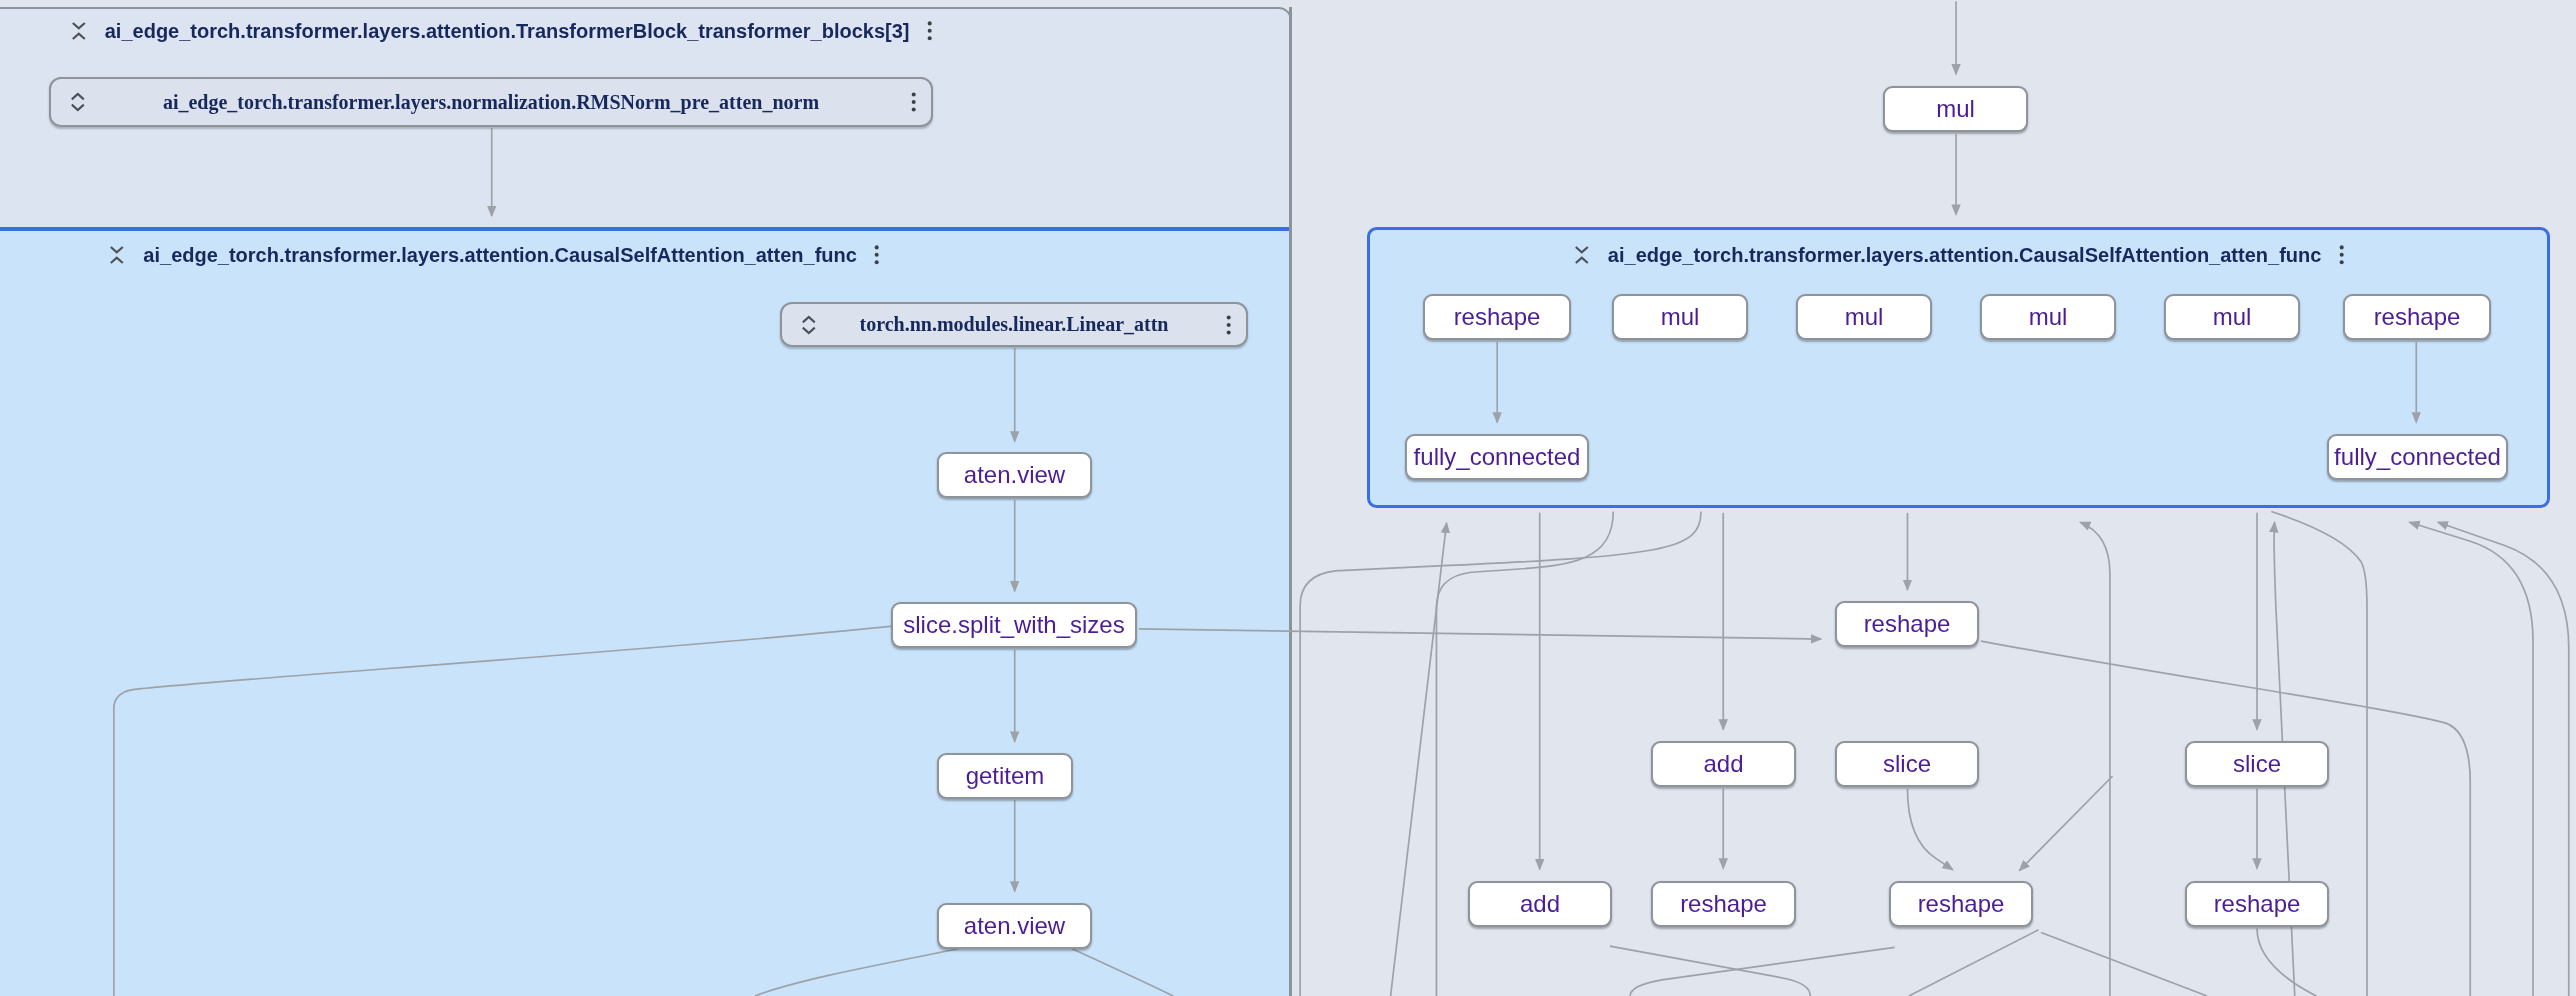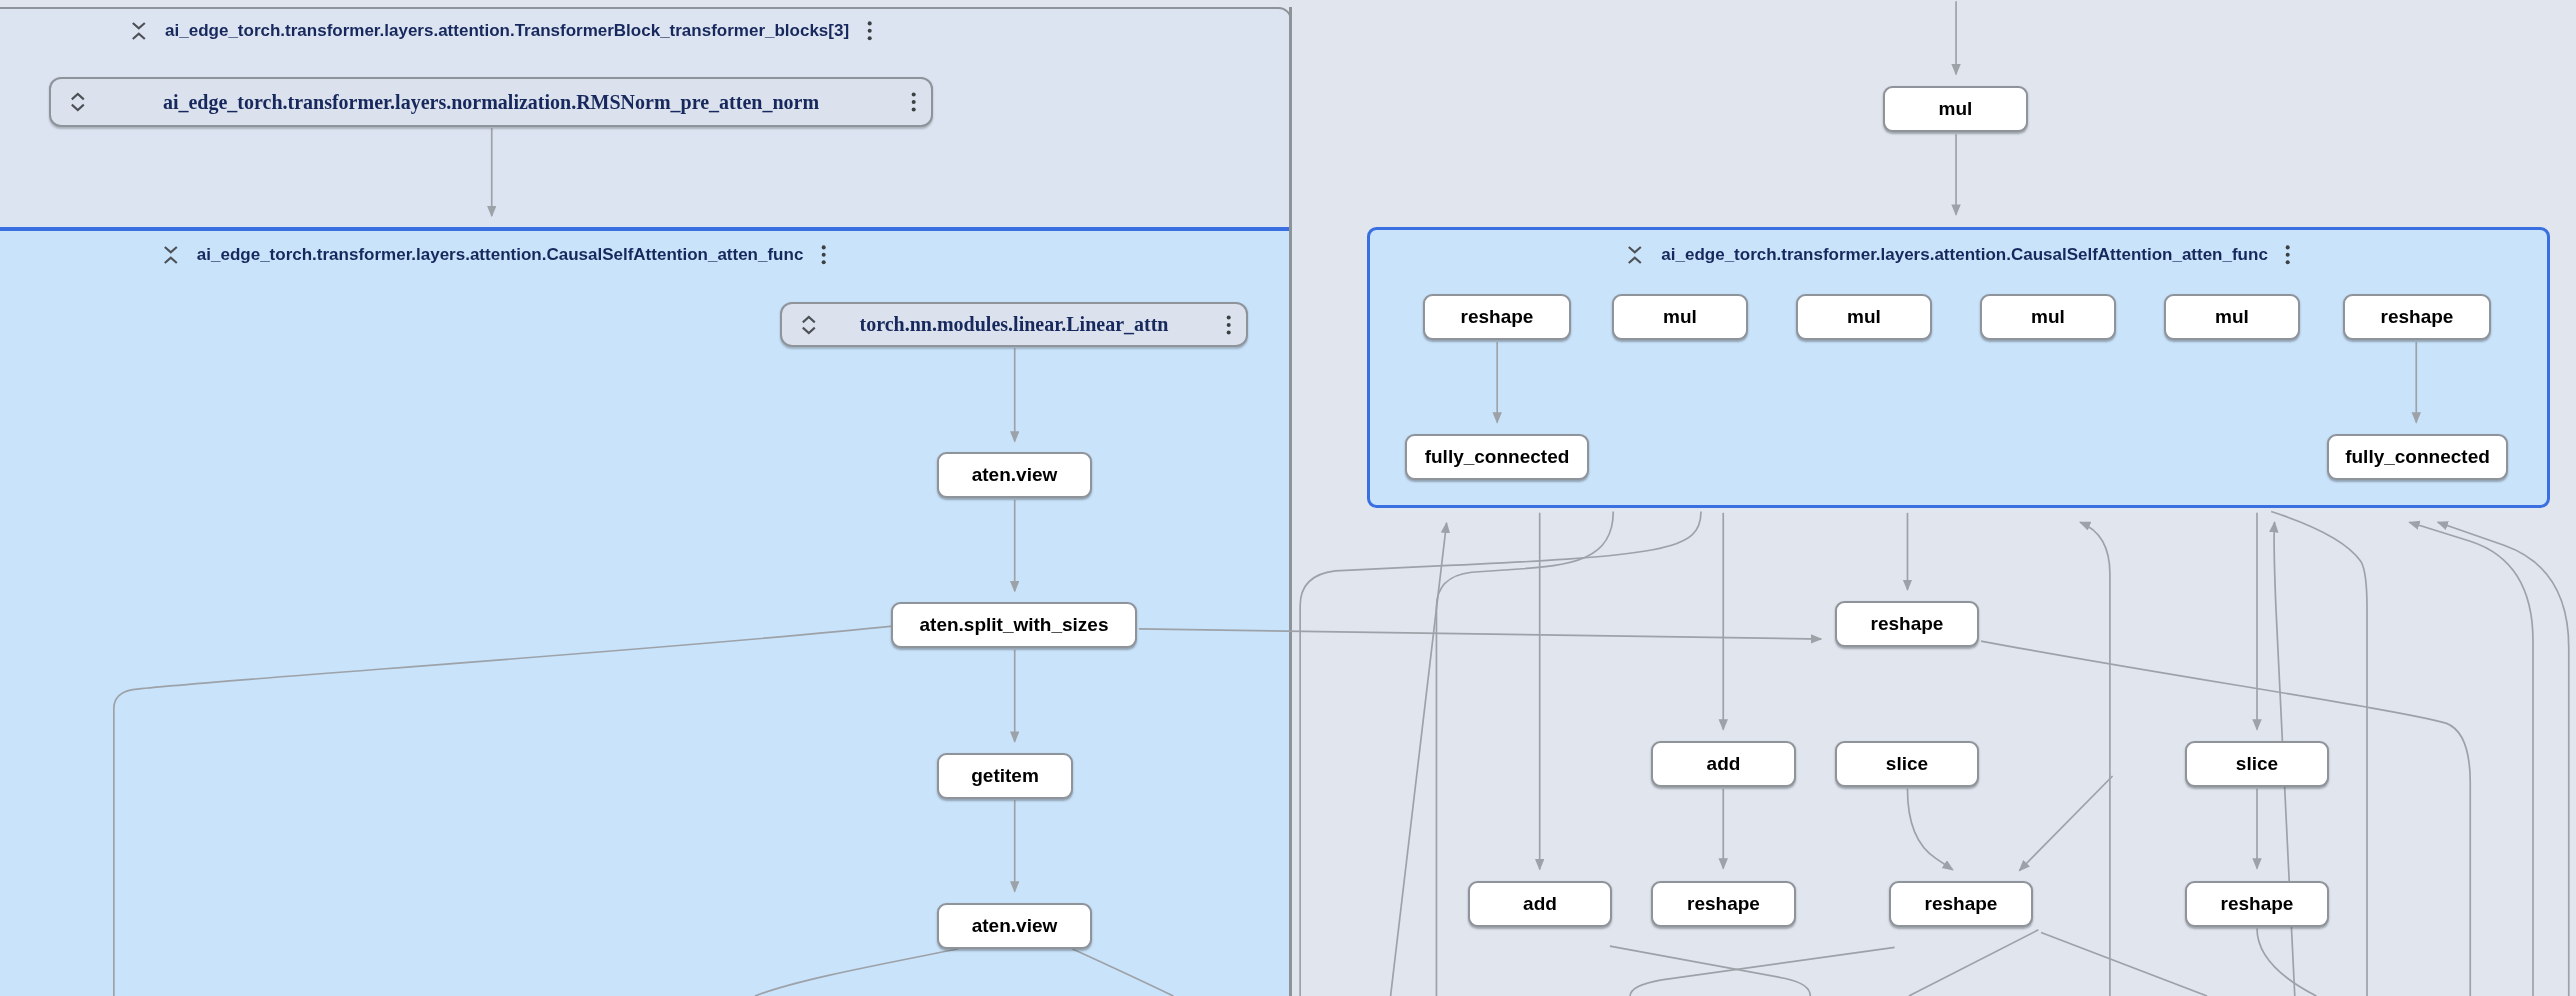--- a/index.html
+++ b/index.html
@@ -29,21 +29,21 @@
   }
   .pane-divider{
     background:#8e939a;z-index:3;
   }
   
   .ghdr{
     display:flex;align-items:center;justify-content:center;gap:17.6px;
     z-index:6;pointer-events:auto;
   }
   .gtitle{
-    font-size:17px;font-weight:700;color:#17285c;white-space:nowrap;
+    font-size:20px;font-weight:700;color:#17285c;white-space:nowrap;
   }
   .icon-btn{display:flex;align-items:center;justify-content:center;cursor:pointer;}
   
   .cnode{
     background:#dbe2ee;
     border:2px solid #8f949b;
     border-radius:12px;
     display:flex;align-items:center;justify-content:center;
     box-shadow:0 1.4px 2px rgba(80,85,92,.35);
     z-index:5;
@@ -58,21 +58,21 @@
   .op-node{
     position:absolute;box-sizing:border-box;
     background:#ffffff;
     border:2px solid #8f949b;
     border-radius:9.5px;
     display:flex;align-items:center;justify-content:center;
     box-shadow:0 1.4px 2px rgba(80,85,92,.45);
     z-index:5;
   }
   .op-node span{
-    font-size:19px;color:#000000;white-space:nowrap;font-weight:bold;
+    font-size:24px;color:#4c1d95;white-space:nowrap;
   }
   
   svg.edges{position:absolute;left:0;top:0;z-index:4;}
 </style>
 </head>
 <body>
 
 <div class="abs group-expanded" style="left:-290px;top:7.4px;width:1582px;height:1005px;"></div>
 
 <div class="abs group-selected-left" style="left:-304px;top:227px;width:1596px;height:785px;"></div>
@@ -216,21 +216,21 @@
         <circle cx="4" cy="27" r="3" fill="#3c4043"></circle>
       </svg>
   </span>
 </div>
 
 <div id="node-layer">
     <div class="op-node" style="left: 937px; top: 452px; width: 155px; height: 46px;">
       <span>aten.view</span>
     </div>
     <div class="op-node" style="left: 891px; top: 602px; width: 246px; height: 46px;">
-      <span>aten.split_with_sizes</span>
+      <span>slice.split_with_sizes</span>
     </div>
     <div class="op-node" style="left: 937px; top: 753px; width: 136px; height: 46px;">
       <span>getitem</span>
     </div>
     <div class="op-node" style="left: 937px; top: 903px; width: 155px; height: 46px;">
       <span>aten.view</span>
     </div>
     <div class="op-node" style="left: 1883px; top: 86px; width: 145px; height: 46px;">
       <span>mul</span>
     </div>

